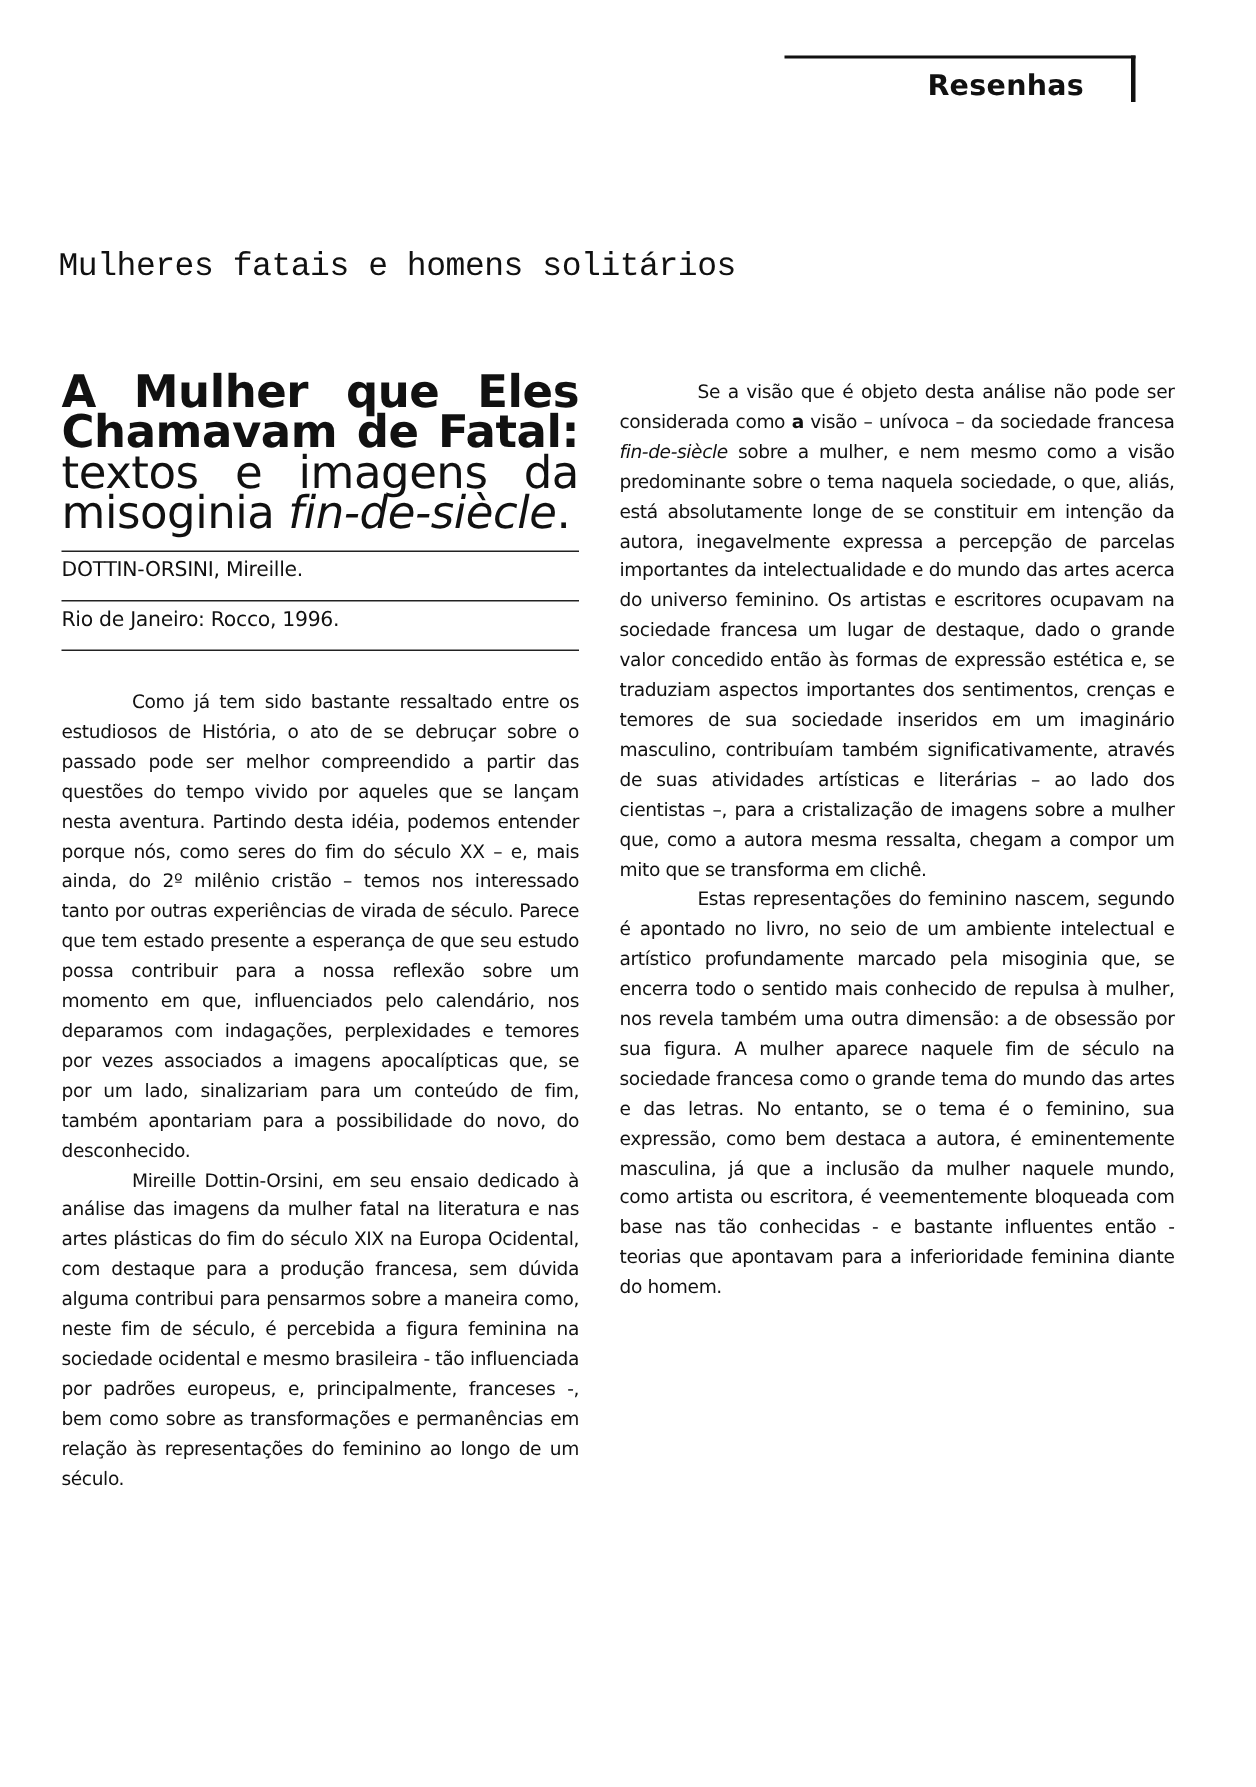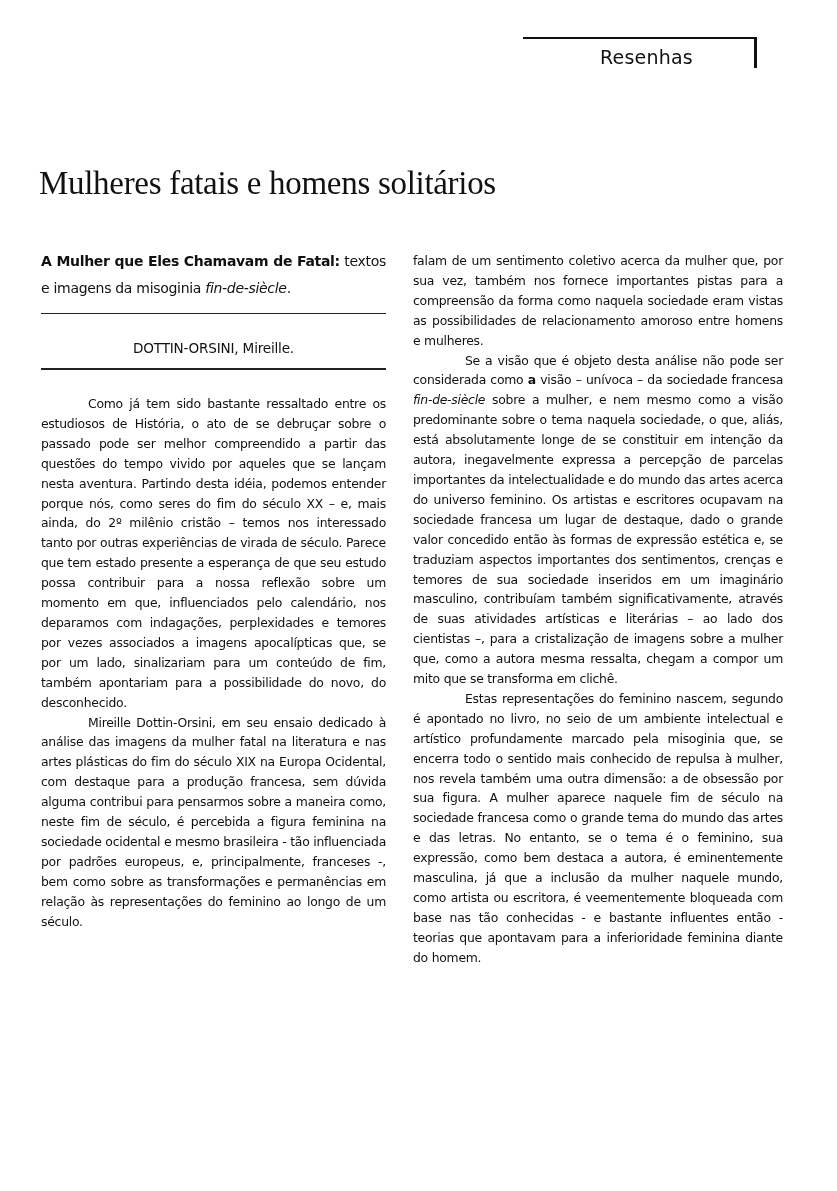--- a/index.html
+++ b/index.html
@@ -8,42 +8,42 @@
       color: #111111;
       font-family: "DejaVu Sans", sans-serif;
     }
     .header-rule {
       position: absolute; left: 523px; top: 37px; width: 234px; height: 2px; background: #111;
     }
     .header-vbar {
       position: absolute; left: 754px; top: 37px; width: 3px; height: 31px; background: #111;
     }
     .section-label {
-      position: absolute; left: 600px; top: 46px; width: 141px; text-align: left;
-      font-family: "DejaVu Sans", sans-serif; font-weight: normal; font-size: 19px; letter-spacing: 0.2px;
+      position: absolute; left: 600px; top: 46px; width: 141px; text-align: center;
+      font-family: "DejaVu Sans", sans-serif; font-weight: bold; font-size: 19px; letter-spacing: 0.2px;
     }
     .page-title {
       position: absolute; left: 39px; top: 143px; white-space: nowrap;
-      font-family: Liberation Serif, serif; font-size: 33px; font-weight: normal; letter-spacing: -0.3px; margin-top: 22px;
+      font-family: Liberation Mono, monospace; font-size: 22px; font-weight: normal; letter-spacing: -0.3px; margin-top: 22px;
     }
     .col {
       position: absolute; top: 248px; text-align: justify;
       font-family: "DejaVu Sans", sans-serif; font-size: 12.4px; line-height: 19.9px;
       letter-spacing: -0.25px; hyphens: manual;
     }
     .col-left { left: 41px; width: 345px; }
     .col-right { left: 413px; width: 370px; top: 251px; }
     .book-title {
-      font-size: 14px; line-height: 27px; text-align: justify; margin: 0 0 11px 0; letter-spacing: -0.3px;
+      font-size: 30px; line-height: 27px; text-align: justify; margin: 0 0 11px 0; letter-spacing: -0.3px;
       text-align-last: left;
     }
     .book-title b { font-weight: bold; }
     .rule { height: 1px; background: #222; margin: 0; width: 345px; }
     .meta {
-      font-size: 13.6px; line-height: 18px; margin: 25px 0 11px 0; letter-spacing: -0.2px; text-align: center;
+      font-size: 13.6px; line-height: 18px; margin: 3px 0 11px 0; letter-spacing: -0.2px; text-align: left;
     }
     .body-text p { margin: 0; text-indent: 0; }
     .body-text p.indent { text-indent: 47px; }
     .body-text { margin-top: 24px; }
     .col-right .body-text { margin-top: 0; }
     .col-right p.indent { text-indent: 52px; }
     .em { font-style: italic; }
     .strong { font-weight: bold; }
   </style>
 </head>
@@ -55,27 +55,27 @@
 
 <h1 class="page-title">Mulheres fatais e homens solitários</h1>
 
 <div class="col col-left">
   <div class="book-title">
     <b>A Mulher que Eles Chamavam de Fatal:</b><span> textos e imagens da misoginia </span><span class="em">fin-de-siècle</span><span>.</span>
   </div>
   <div class="rule"></div>
   <div class="meta">DOTTIN-ORSINI, Mireille.</div>
   <div class="rule"></div>
+  <div class="meta">Rio de Janeiro: Rocco, 1996.</div>
   <div class="rule"></div>
 
   <div class="body-text">
     <p class="indent">Como já tem sido bastante ressaltado entre os estudiosos de História, o ato de se debruçar sobre o passado pode ser melhor compreendido a partir das questões do tempo vivido por aqueles que se lançam nesta aventura. Partindo desta idéia, podemos entender porque nós, como seres do fim do século XX – e, mais ainda, do 2º milênio cristão – temos nos interessado tanto por outras experiências de virada de século. Parece que tem estado presente a esperança de que seu estudo possa contribuir para a nossa reflexão sobre um momento em que, influenciados pelo calendário, nos deparamos com indagações, perplexidades e temores por vezes associados a imagens apocalípticas que, se por um lado, sinalizariam para um conteúdo de fim, também apontariam para a possibilidade do novo, do desconhecido.</p>
     <p class="indent">Mireille Dottin-Orsini, em seu ensaio dedicado à análise das imagens da mulher fatal na literatura e nas artes plásticas do fim do século XIX na Europa Ocidental, com destaque para a produção francesa, sem dúvida alguma contribui para pensarmos sobre a maneira como, neste fim de século, é percebida a figura feminina na sociedade ocidental e mesmo brasileira - tão influenciada por padrões europeus, e, principalmente, franceses -, bem como sobre as transformações e permanências em relação às representações do feminino ao longo de um século.</p>
   </div>
 </div>
 
 <div class="col col-right">
   <div class="body-text">
-    <p>falam de um sentimento coletivo acerca da mulher que, por sua vez, também nos fornece importantes pistas para a compreensão da forma como naquela sociedade eram vistas as possibilidades de relacionamento amoroso entre homens e mulheres.</p>
     <p class="indent"><span>Se a visão que é objeto desta análise não pode ser considerada como </span><span class="strong">a</span><span> visão – unívoca – da sociedade francesa </span><span class="em">fin-de-siècle</span><span> sobre a mulher, e nem mesmo como a visão predominante sobre o tema naquela sociedade, o que, aliás, está absolutamente longe de se constituir em intenção da autora, inegavelmente expressa a percepção de parcelas importantes da intelectualidade e do mundo das artes acerca do universo feminino. Os artistas e escritores ocupavam na sociedade francesa um lugar de destaque, dado o grande valor concedido então às formas de expressão estética e, se traduziam aspectos importantes dos sentimentos, crenças e temores de sua sociedade inseridos em um imaginário masculino, contribuíam também significativamente, através de suas atividades artísticas e literárias – ao lado dos cientistas –, para a cristalização de imagens sobre a mulher que, como a autora mesma ressalta, chegam a compor um mito que se transforma em clichê.</span></p>
     <p class="indent">Estas representações do feminino nascem, segundo é apontado no livro, no seio de um ambiente intelectual e artístico profundamente marcado pela misoginia que, se encerra todo o sentido mais conhecido de repulsa à mulher, nos revela também uma outra dimensão: a de obsessão por sua figura. A mulher aparece naquele fim de século na sociedade francesa como o grande tema do mundo das artes e das letras. No entanto, se o tema é o feminino, sua expressão, como bem destaca a autora, é eminentemente masculina, já que a inclusão da mulher naquele mundo, como artista ou escritora, é veementemente bloqueada com base nas tão conhecidas - e bastante influentes então - teorias que apontavam para a inferioridade feminina diante do homem.</p>
   </div>
 </div>
 
 </body></html>

